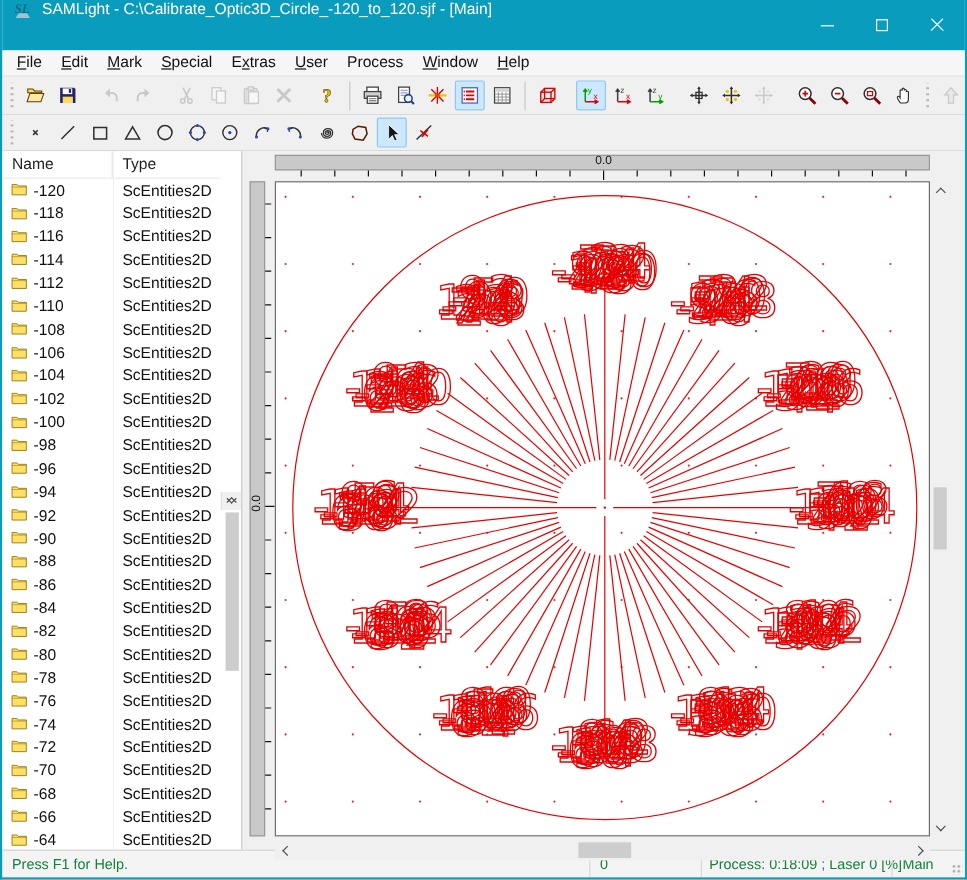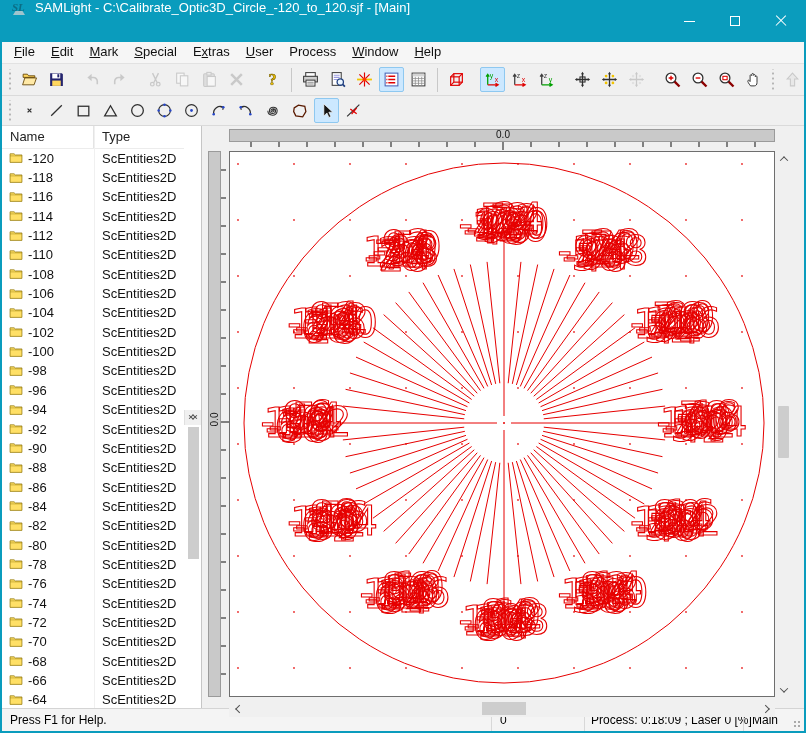--- a/index.html
+++ b/index.html
@@ -84,21 +84,21 @@
   .canvas-vsb .sb-thumb-v { position:absolute; top:255px; height:52px; left:3px; }
   .canvas-hsb { grid-column:2; grid-row:3; background:#f0f0f0; margin-top:3px; height:17px;
                 display:flex; align-items:center; position:relative; }
   .sb-arrow-h { width:17px; height:17px; display:flex; align-items:center; justify-content:center; flex:0 0 auto; }
   .hsb-thumb { position:absolute; left:253px; width:44px; height:13px; top:2px; background:#cdcdcd; }
   .canvas-corner { grid-column:3; grid-row:3; background:#f0f0f0; }
   svg.rsvg { position:absolute; left:0; top:0; }
 
   
   .statusbar { height:23px; flex:0 0 auto; background:#f4f4f4; border-top:1px solid #d4d4d4;
-               display:flex; align-items:center; font-size:12px; color:#000000; }
+               display:flex; align-items:center; font-size:12px; color:#15803d; }
   .sb-field { height:100%; display:flex; align-items:center; padding-left:8px; white-space:nowrap; }
   .sb-sep { width:1px; height:100%; background:#d8d8d8; flex:0 0 auto; }
   .sb-help { flex:1 1 auto; }
   .sb-count { width:92px; flex:0 0 auto; }
   .sb-process { width:158px; flex:0 0 auto; padding-left:6px; }
   .sb-last { width:46px; flex:0 0 auto; }
   .sb-grip { width:14px; height:100%; position:relative; flex:0 0 auto; }
   .sb-grip::after { content:""; position:absolute; right:2px; bottom:2px; width:9px; height:9px;
      background-image:radial-gradient(circle, #aaa 1px, transparent 1.2px); background-size:4px 4px; }
 </style>

